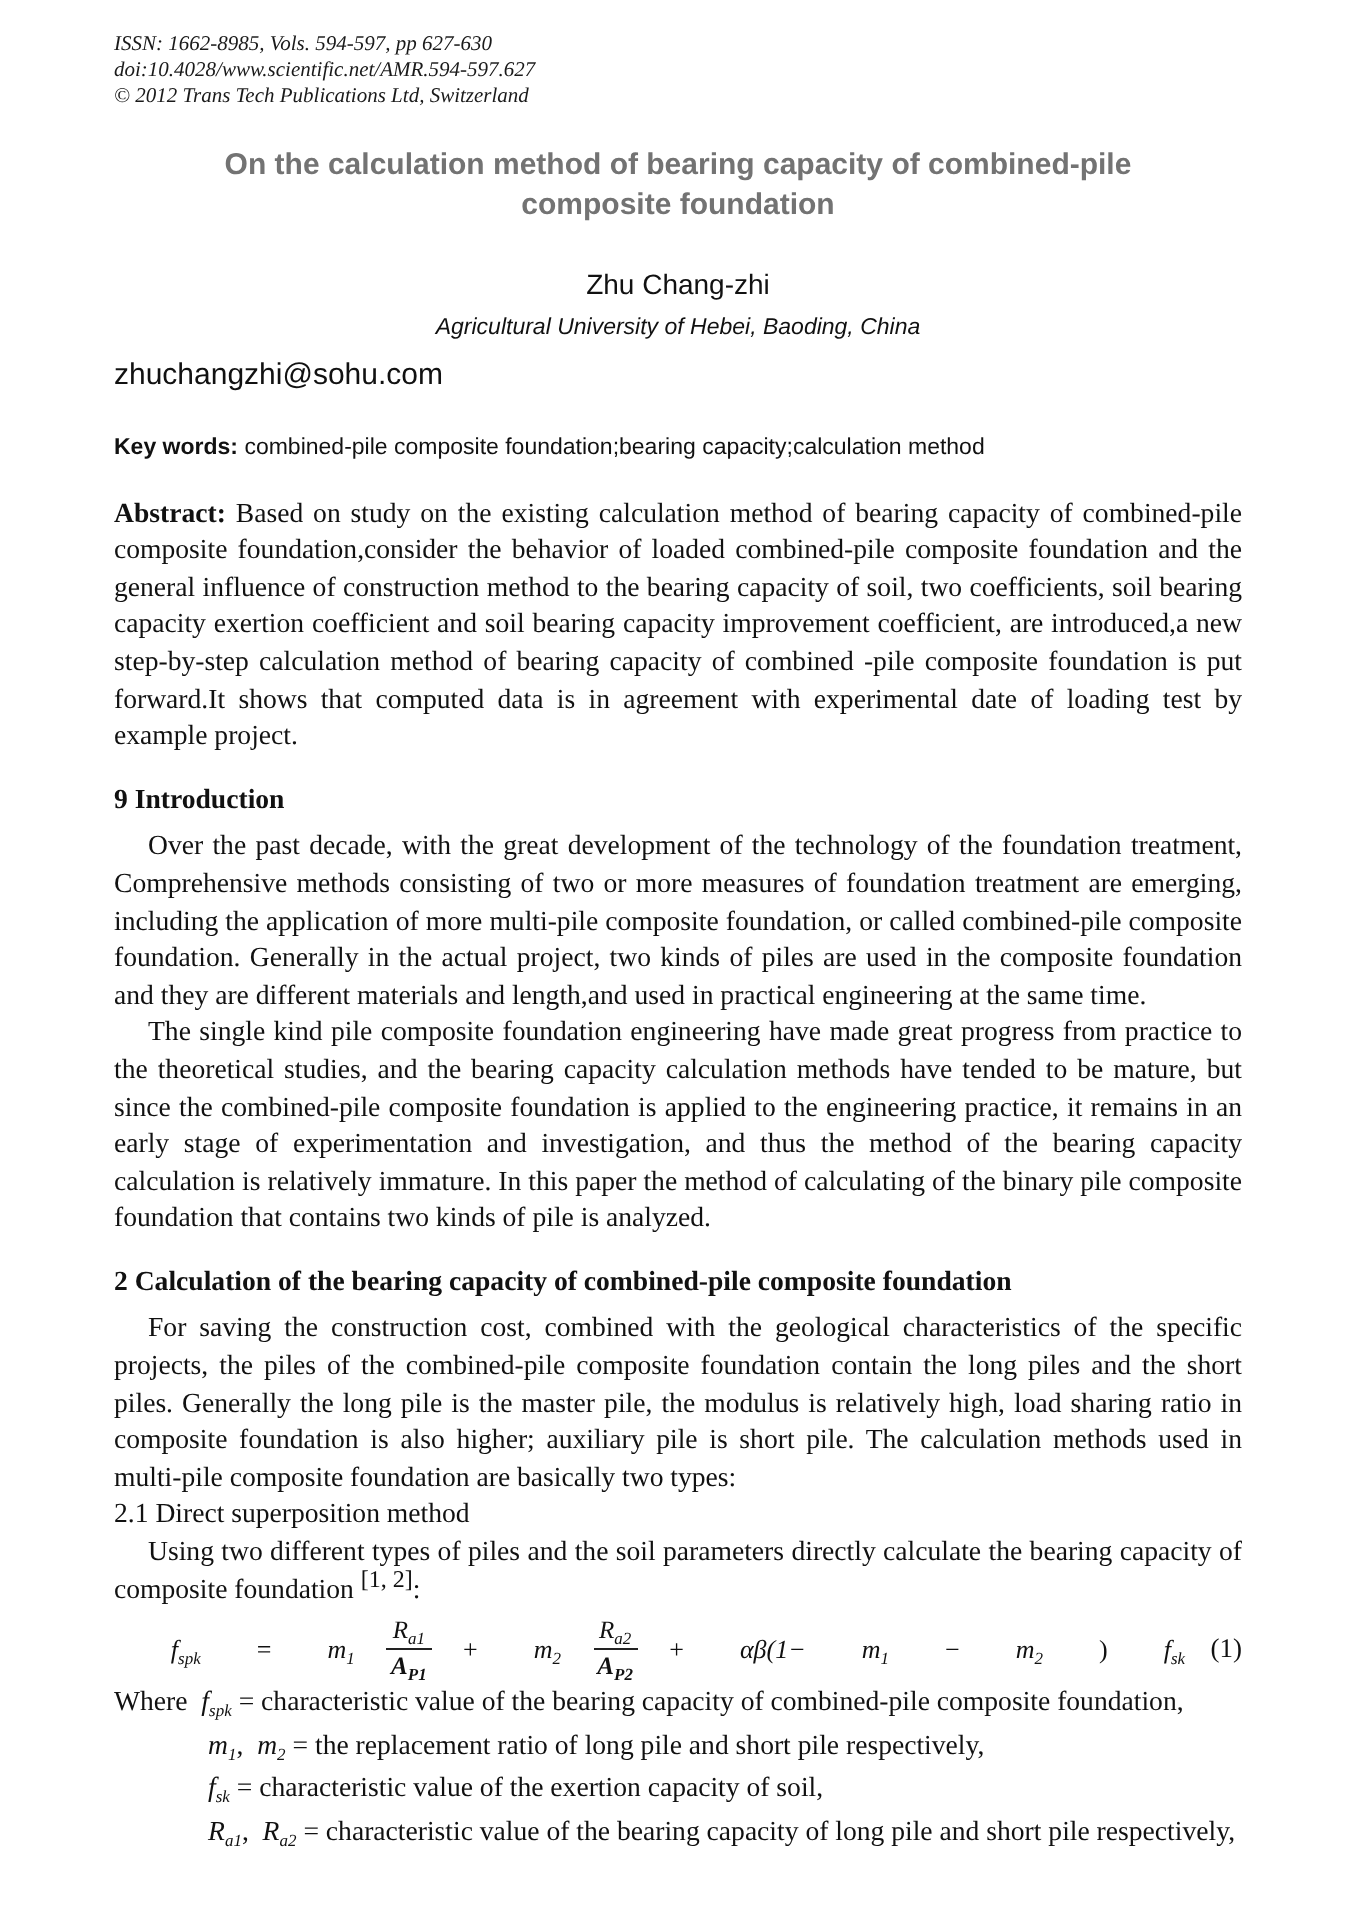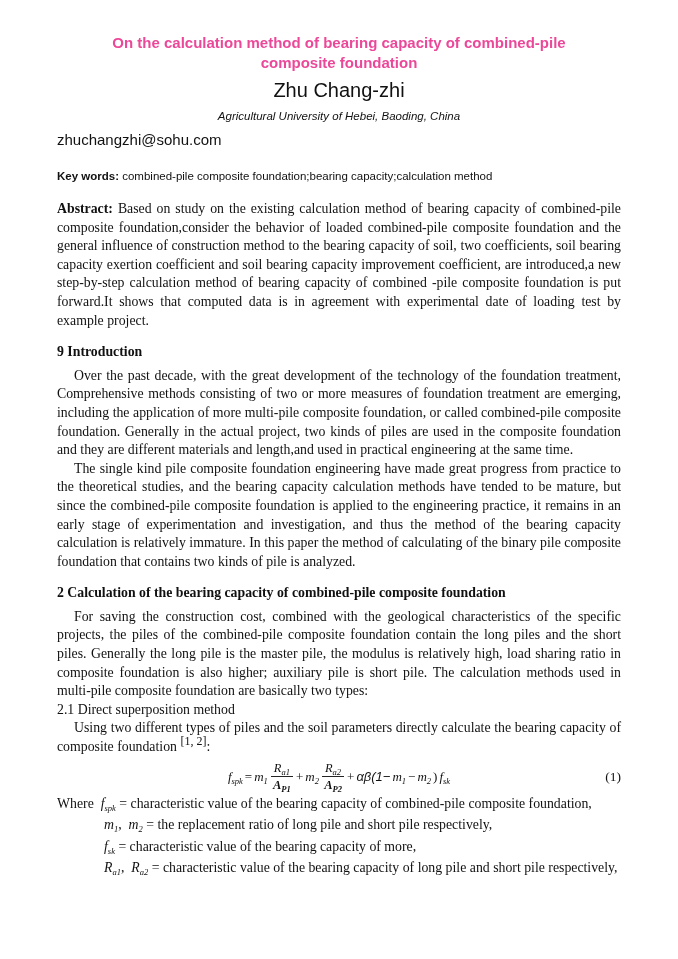--- a/index.html
+++ b/index.html
@@ -21,27 +21,27 @@
   .jheader .row1 { display: flex; justify-content: space-between; }
   
   .title {
     font-family: "Liberation Sans", sans-serif;
     font-weight: bold;
     font-size: 15px;
     line-height: 20px;
     text-align: center;
     max-width: 520px;
     margin: 17px auto 0 auto;
-    color: #ec4899;
+    color: #737373;
   }
   .author {
     font-family: "Liberation Sans", sans-serif;
-    font-size: 20px;
+    font-size: 14px;
     text-align: center;
-    margin-top: 6px;
+    margin-top: 21px;
   }
   .affiliation {
     font-family: "Liberation Sans", sans-serif;
     font-size: 11.5px;
     text-align: center;
     margin-top: 8px;
     font-style: italic;
   }
   .email {
     font-family: "Liberation Sans", sans-serif;
@@ -75,28 +75,28 @@
   sup.ref { font-size: 12px; line-height: 0; }
   
   .equation-row {
     position: relative;
     text-align: center;
     margin: 5px 0 3px 0;
     font-size: 13px;
     line-height: 1;
   }
   .equation { display: inline-flex; align-items: center; }
-  .equation i { font-family: Liberation Sans, sans-serif; }
+  .equation i { font-family: Liberation Serif, serif; }
   .equation sub, .msym sub {
     font-size: 8.5px;
     font-style: italic;
     vertical-align: -3px;
     line-height: 0;
   }
-  .eqtok { margin: 0 1px; text-align: right; }
+  .eqtok { margin: 0 14px; text-align: right; }
   .frac {
     display: inline-flex;
     flex-direction: column;
     text-align: center;
     vertical-align: middle;
     margin: 0 2px;
     font-size: 12.5px;
   }
   .frac .num { border-bottom: 1px solid #222; padding: 0 3px 2px 3px; }
   .frac .den { padding-top: 2px; font-weight: bold; }
@@ -109,20 +109,23 @@
   
   .where-line { margin: 3px 0 0 0; }
   .where-def { text-indent: 47px; }
   .msym { white-space: nowrap; }
   .msym i { font-family: "Liberation Serif", serif; }
 </style>
 </head>
 <body>
 
 <header class="jheader">
+  <div>ISSN: 1662-8985, Vols. 594-597, pp 627-630</div>
+  <div>doi:10.4028/www.scientific.net/AMR.594-597.627</div>
+  <div>© 2012 Trans Tech Publications Ltd, Switzerland</div>
 </header>
 
 <h1 class="title">On the calculation method of bearing capacity of combined-pile composite foundation</h1>
 <div class="author">Zhu Chang-zhi</div>
 <div class="affiliation">Agricultural University of Hebei, Baoding, China</div>
 <div class="email">zhuchangzhi@sohu.com</div>
 
 <p class="keywords"><b>Key words:</b> <span>combined-pile composite foundation;bearing capacity;calculation method</span></p>
 
 <p class="bodytext abstract"><b>Abstract:</b> <span>Based on study on the existing calculation method of bearing capacity of combined-pile composite foundation,consider the behavior of loaded combined-pile composite foundation and the general influence of construction method to the bearing capacity of soil, two coefficients, soil bearing capacity exertion coefficient and soil bearing capacity improvement coefficient, are introduced,a new step-by-step calculation method of bearing capacity of combined -pile composite foundation is put forward.It shows that computed data is in agreement with experimental date of loading test by example project.</span></p>
@@ -159,15 +162,15 @@
     <span class="eqtok">)</span>
     <span class="eqtok msym"><i>f</i><sub>sk</sub></span>
   </span>
   <span class="eq-number">(1)</span>
 </div>
 
 <p class="bodytext where-line"><span>Where</span>&nbsp;&nbsp;<span class="msym"><i>f</i><sub>spk</sub></span> <span>= characteristic value of the bearing capacity of combined-pile composite foundation,</span></p>
 
 <p class="bodytext where-line where-def"><span class="msym"><i>m</i><sub>1</sub></span><span>,</span>&nbsp;&nbsp;<span class="msym"><i>m</i><sub>2</sub></span> <span>= the replacement ratio of long pile and short pile respectively,</span></p>
 
-<p class="bodytext where-line where-def"><span class="msym"><i>f</i><sub>sk</sub></span> <span>= characteristic value of the bearing capacity of more,</span></p>
+<p class="bodytext where-line where-def"><span class="msym"><i>f</i><sub>sk</sub></span> <span>= characteristic value of the exertion capacity of soil,</span></p>
 
 <p class="bodytext where-line where-def"><span class="msym"><i>R</i><sub>a1</sub></span><span>,</span>&nbsp;&nbsp;<span class="msym"><i>R</i><sub>a2</sub></span> <span>= characteristic value of the bearing capacity of long pile and short pile respectively,</span></p>
 
 </body></html>

